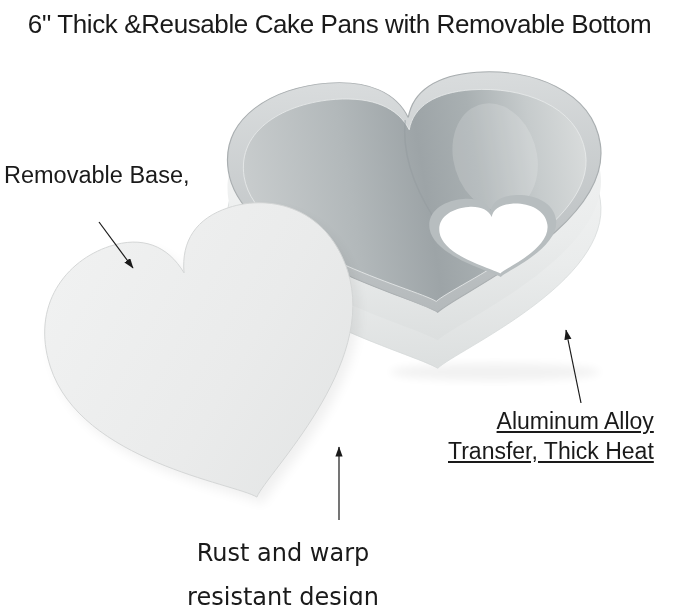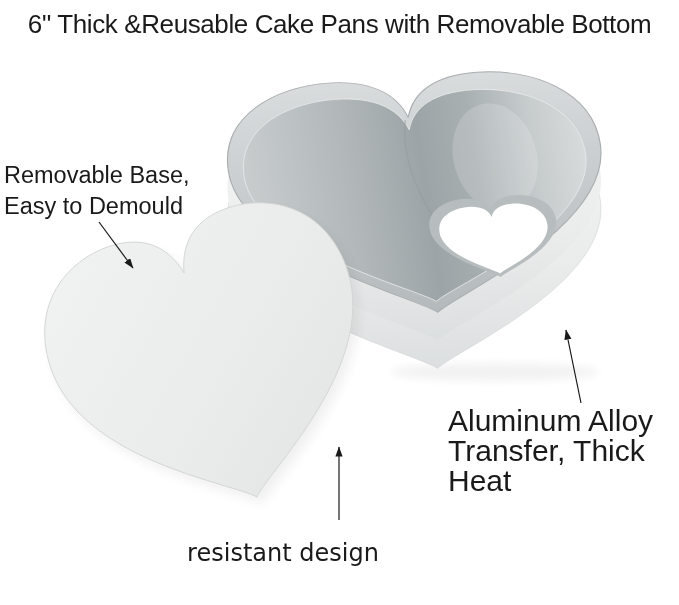--- a/index.html
+++ b/index.html
@@ -22,32 +22,33 @@
     font-size: 26px;
     font-weight: 400;
     letter-spacing: -0.4px;
     white-space: nowrap;
   }
   .photo-svg {
     position: absolute;
     left: 0;
     top: 0;
   }
-  .ann { position: absolute; }
+  .ann { position: absolute; text-align: right; }
   .ann-left {
     left: 4px;
     top: 160px;
     font-size: 23.5px;
     line-height: 31px;
   }
   .ann-right {
     left: 448px;
     top: 406px;
-    font-size: 30px;
+    font-size: 23px;
     line-height: 30px;
+    text-decoration: underline;
   }
   .ann-bottom {
     left: 158px;
     top: 531px;
     width: 250px;
     text-align: center;
     font-family: "DejaVu Sans", sans-serif;
     font-size: 24px;
     line-height: 44px;
   }
@@ -117,25 +118,25 @@
       <line x1="99" y1="222" x2="133" y2="268" marker-end="url(#ah)"></line>
       <line x1="581" y1="403" x2="566" y2="330" marker-end="url(#ah)"></line>
       <line x1="339" y1="520" x2="339" y2="447" marker-end="url(#ah)"></line>
     </g>
   </svg>
 
   <h1 class="title">6'' Thick &amp;Reusable Cake Pans with Removable Bottom</h1>
 
   <div class="ann ann-left">
     <div>Removable Base,</div>
-    <div>Easy to Demould</div>
   </div>
 
   <div class="ann ann-right">
     <div>Aluminum Alloy</div>
     <div>Transfer, Thick Heat</div>
   </div>
 
   <div class="ann ann-bottom">
+    <div>Rust and warp</div>
     <div>resistant design</div>
   </div>
 
 </div>
 
 </body></html>

